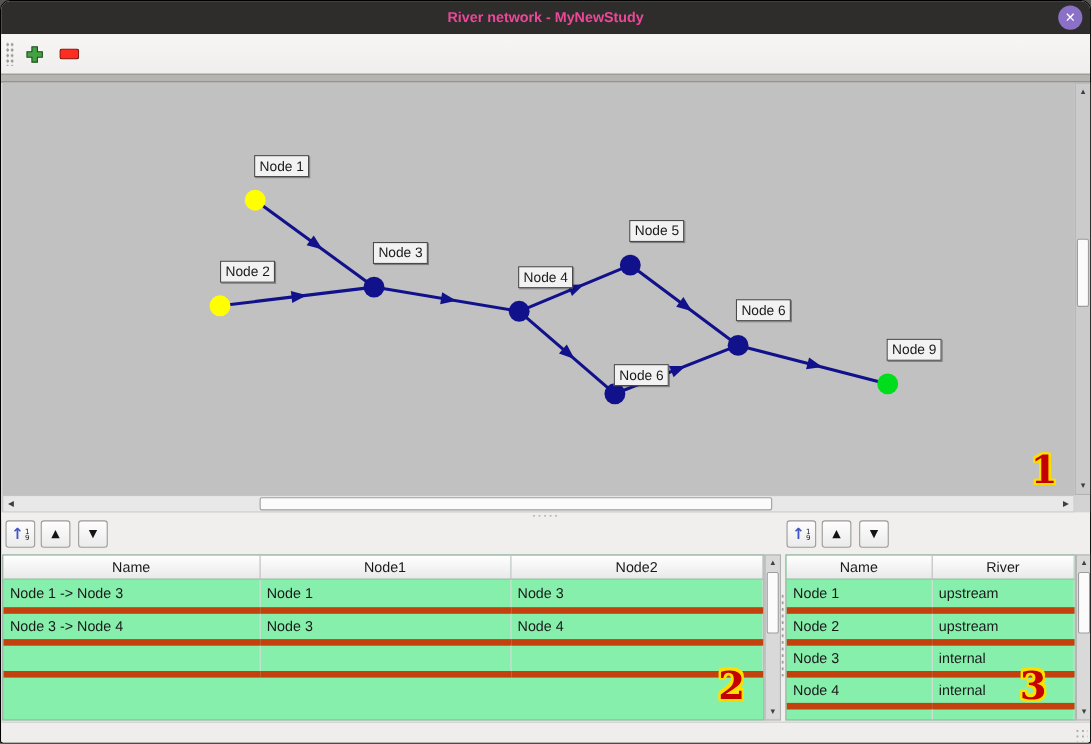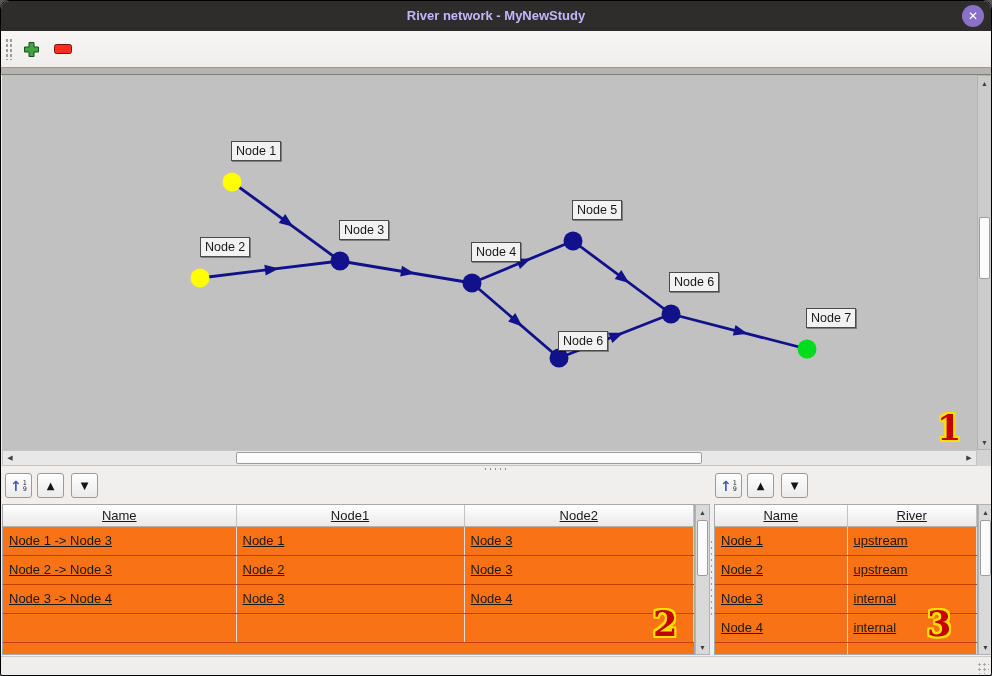--- a/index.html
+++ b/index.html
@@ -5,21 +5,21 @@
   html,body{margin:0;padding:0;background:#555;}
   *{box-sizing:border-box;}
   .window{
     position:relative;width:992px;height:676px;margin:0 auto;
     background:#f0efed;border:1px solid #000;border-radius:9px 9px 3px 3px;
     overflow:hidden;font-family:"Liberation Sans",sans-serif;color:#1a1a1a;
   }
   
   .titlebar{position:absolute;left:0;top:0;right:0;height:30px;background:#2e2d2b;}
   .titlebar .title{
-    display:block;text-align:center;line-height:30px;color:#c4b5fd;
+    display:block;text-align:center;line-height:30px;color:#ec4899;
     font-size:13px;font-weight:bold;
   }
   .close-btn{
     position:absolute;right:7px;top:4px;width:22px;height:22px;border:none;
     border-radius:50%;cursor:pointer;color:#fff;font-size:12px;line-height:20px;
     text-align:center;padding:0;font-family:"DejaVu Sans",sans-serif;
   }
   
   .toolbar{position:absolute;left:0;top:30px;right:0;height:36px;
     background:linear-gradient(#f7f6f4,#efeeec);}
@@ -73,29 +73,29 @@
     background:linear-gradient(#fefefe,#ebebeb);cursor:pointer;padding:0;
     display:flex;align-items:center;justify-content:center;
   }
   .tri{font-size:10px;color:#141414;line-height:1;font-family:"DejaVu Sans",sans-serif;}
   .sort-ico{display:flex;align-items:center;gap:1px;}
   .sort-ico .arrow{color:#4156c4;font-weight:bold;font-size:14px;line-height:1;
     font-family:"DejaVu Sans",sans-serif;}
   .sort-ico .nums{display:flex;flex-direction:column;font-size:6.5px;line-height:6px;
     color:#222;font-family:"DejaVu Sans",sans-serif;}
   
-  .dtable{position:absolute;top:503px;background:#f97316;border:1px solid #a9a9a9;overflow:hidden;text-decoration:underline;}
+  .dtable{position:absolute;top:503px;background:#86efac;border:1px solid #a9a9a9;overflow:hidden;}
   .dtable table{border-collapse:collapse;table-layout:fixed;width:100%;font-size:13px;}
   .dtable th{
     height:21px;font-weight:normal;text-align:center;
     background:linear-gradient(#ffffff,#e9e9e9);
     border-right:1px solid #c3c3c3;border-bottom:1px solid #b2b2b2;padding:0;
   }
   .dtable td{
-    height:29px;border-right:1px solid #dadada;border-bottom:1px solid #c2410c;
+    height:29px;border-right:1px solid #dadada;border-bottom:6px solid #c2410c;
     padding:0 0 0 6px;white-space:nowrap;overflow:hidden;margin-top:48px;
   }
   .reach-table{left:1px;width:693px;height:151px;}
   .node-table{left:713px;width:264px;height:151px;}
   .reach-vscroll{left:694px;top:503px;height:151px;background:#d9d9d9;}
   .node-vscroll{left:977px;top:503px;height:151px;background:#d9d9d9;}
   .reach-vscroll .sb-thumb,.node-vscroll .sb-thumb{left:1px;width:11px;top:15px;height:56px;}
   
   .statusbar{position:absolute;left:0;top:655px;right:0;height:20px;background:#efeeec;
     border-top:1px solid #cbcac8;}
@@ -163,21 +163,21 @@
       </svg>
   </div>
   <div class="node-labels">
       <div class="node-label" style="left: 229px; top: 66px;">Node 1</div>
       <div class="node-label" style="left: 198px; top: 162px;">Node 2</div>
       <div class="node-label" style="left: 337px; top: 145px;">Node 3</div>
       <div class="node-label" style="left: 469px; top: 167px;">Node 4</div>
       <div class="node-label" style="left: 570px; top: 125px;">Node 5</div>
       <div class="node-label" style="left: 556px; top: 256px;">Node 6</div>
       <div class="node-label" style="left: 667px; top: 197px;">Node 6</div>
-      <div class="node-label" style="left: 804px; top: 233px;">Node 7</div>
+      <div class="node-label" style="left: 804px; top: 233px;">Node 9</div>
     </div>
 
   <div class="sb sb-v canvas-vscroll">
     <button class="sb-btn up">▲</button>
     <div class="sb-thumb"></div>
     <button class="sb-btn down">▼</button>
   </div>
 
   <div class="sb sb-h canvas-hscroll">
     <button class="sb-btn left">◀</button>
@@ -236,25 +236,20 @@
           <th>Node2</th>
         </tr>
       </thead>
       <tbody>
           <tr>
             <td>Node 1 -&gt; Node 3</td>
             <td>Node 1</td>
             <td>Node 3</td>
           </tr>
           <tr>
-            <td>Node 2 -&gt; Node 3</td>
-            <td>Node 2</td>
-            <td>Node 3</td>
-          </tr>
-          <tr>
             <td>Node 3 -&gt; Node 4</td>
             <td>Node 3</td>
             <td>Node 4</td>
           </tr>
           <tr>
             <td></td>
             <td></td>
             <td></td>
           </tr>
         </tbody>

